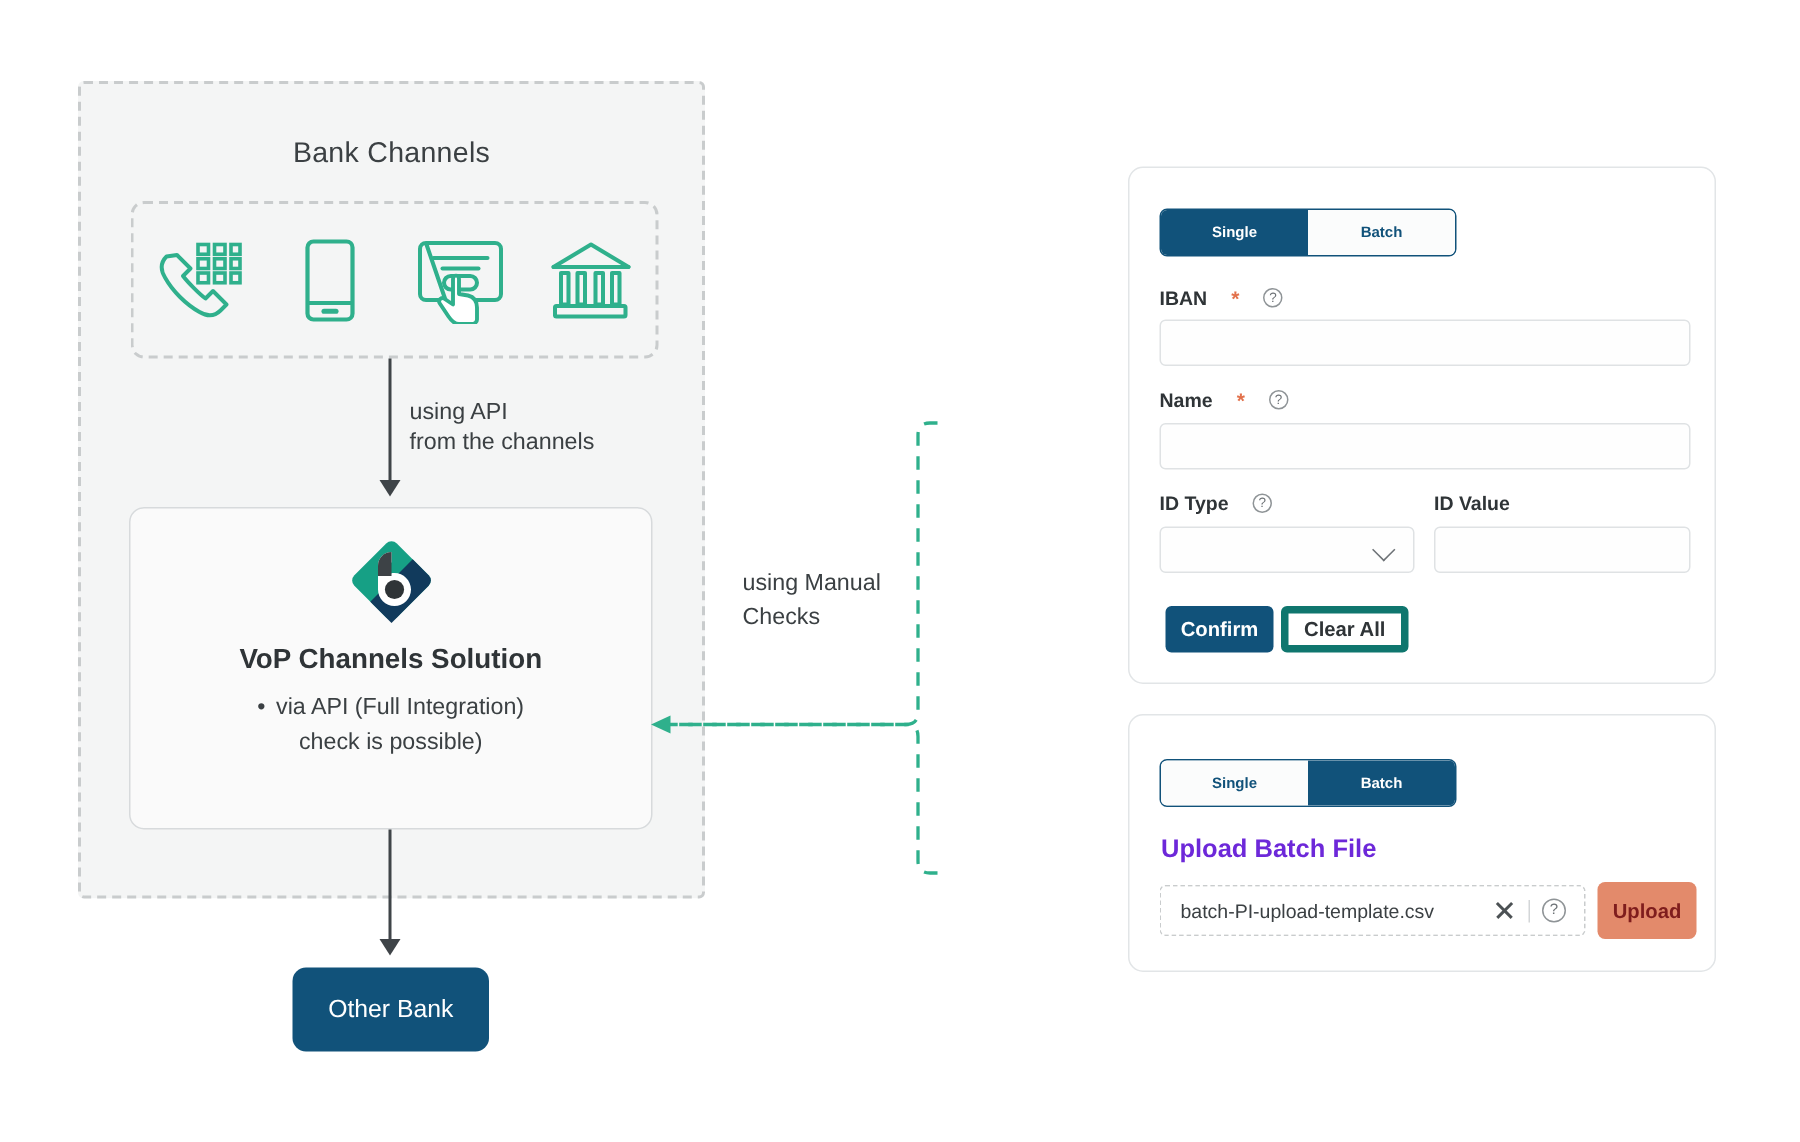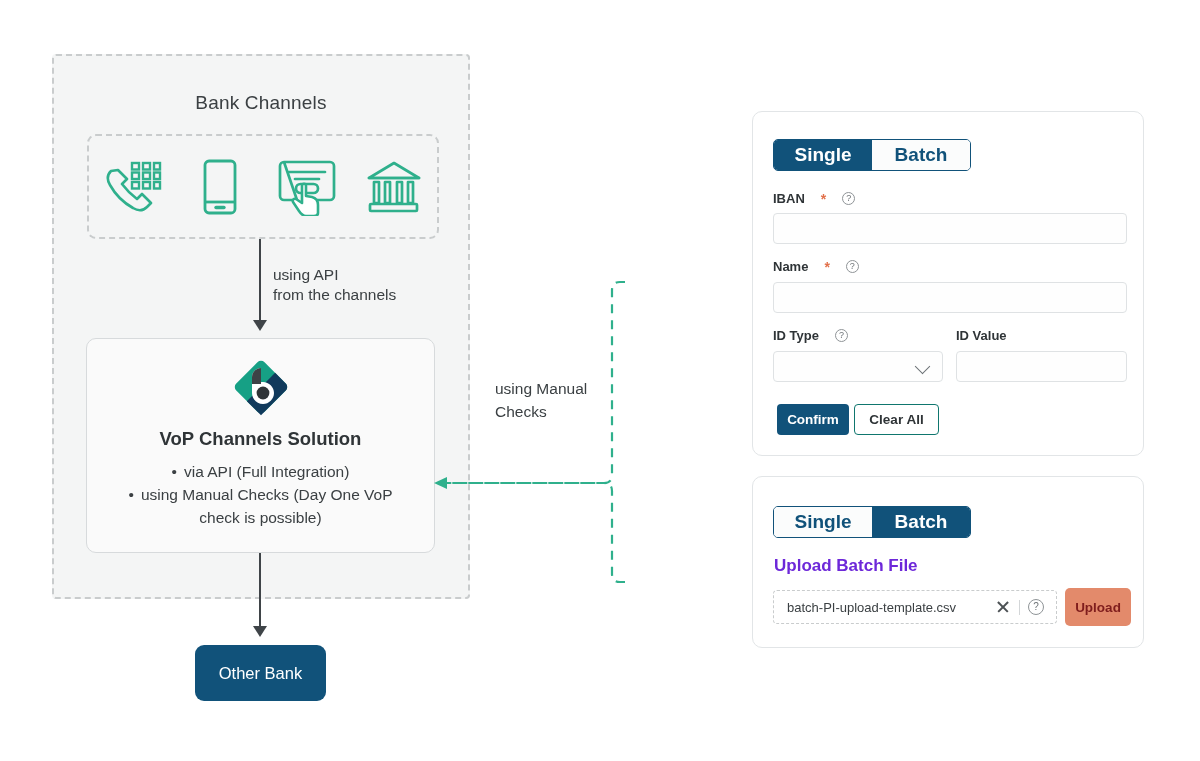--- a/index.html
+++ b/index.html
@@ -111,21 +111,21 @@
 
   
   .seg {
     position: absolute; display: flex;
     border-radius: 5px; overflow: hidden;
     border: 1px solid #11527a;
   }
   .seg-btn {
     width: 98px; height: 30px;
     display: flex; align-items: center; justify-content: center;
-    font-size: 19px; font-weight: bold;
+    font-size: 10px; font-weight: bold;
     background: #fbfcfc; color: #11527a;
   }
   .seg-btn.active { background: #11527a; color: #ffffff; }
   .seg-1 { left: 20px; top: 27px; }
   .seg-2 { left: 20px; top: 29px; }
 
   
   .f-label {
     position: absolute; font-size: 13px; font-weight: bold; color: #2f3437;
     display: flex; align-items: center; gap: 16px;
@@ -146,21 +146,21 @@
     position: absolute; width: 11px; height: 11px;
     border-right: 1.8px solid #6d7276; border-bottom: 1.8px solid #6d7276;
     transform: rotate(45deg);
   }
   .btn {
     position: absolute; height: 31px;
     display: flex; align-items: center; justify-content: center;
     font-size: 13.5px; font-weight: bold; border-radius: 4px;
   }
   .btn-primary { background: #11527a; color: #ffffff; }
-  .btn-ghost { background: #ffffff; color: #2f3437; border: 1px solid #0f766e; }
+  .btn-ghost { background: #ffffff; color: #2f3437; border: 5px solid #0f766e; }
 
   .batch-title {
     position: absolute; left: 21px; top: 79px;
     font-size: 17px; font-weight: bold; color: #6d28d9;
   }
   .file-box {
     position: absolute; left: 20px; top: 113px;
     width: 284px; height: 34px;
     border: 1.5px dashed #c9cccd; border-radius: 4px;
     display: flex; align-items: center;
@@ -272,21 +272,20 @@
           <path d="M31 11 H46 a5 5 0 0 1 5 5 V51 H31 Z" fill="#113a5c"></path>
         </g>
         <path d="M31 12 c-5 0 -9 4 -9 9 v16 c0 6 5 11 11 11 s11 -5 11 -11 s-5 -11 -11 -11 c-2 0 -3 .4 -4 1 V21 c0 -1 1 -2 2 -2 Z" fill="#ffffff"></path>
         <path d="M31 12 c-5 0 -9 4 -9 9 v7 h9 Z" fill="#3d4246"></path>
         <circle cx="33" cy="37" r="6.4" fill="#2f3437"></circle>
       </svg>
     </div>
     <div class="vop-title">VoP Channels Solution</div>
     <div class="vop-list">
       <div class="bullet">via API (Full Integration)</div>
-      <div class="bullet">using Manual Checks (Day One VoP</div>
       <div>check is possible)</div>
     </div>
   </div>
 
   <div class="ob-line"></div>
   <div class="ob-arrow"></div>
   <div class="other-bank">Other Bank</div>
 
   <svg class="connector" width="420" height="330">
     <g fill="none" stroke="#2fb08c" stroke-width="2.2" stroke-dasharray="9 7">

